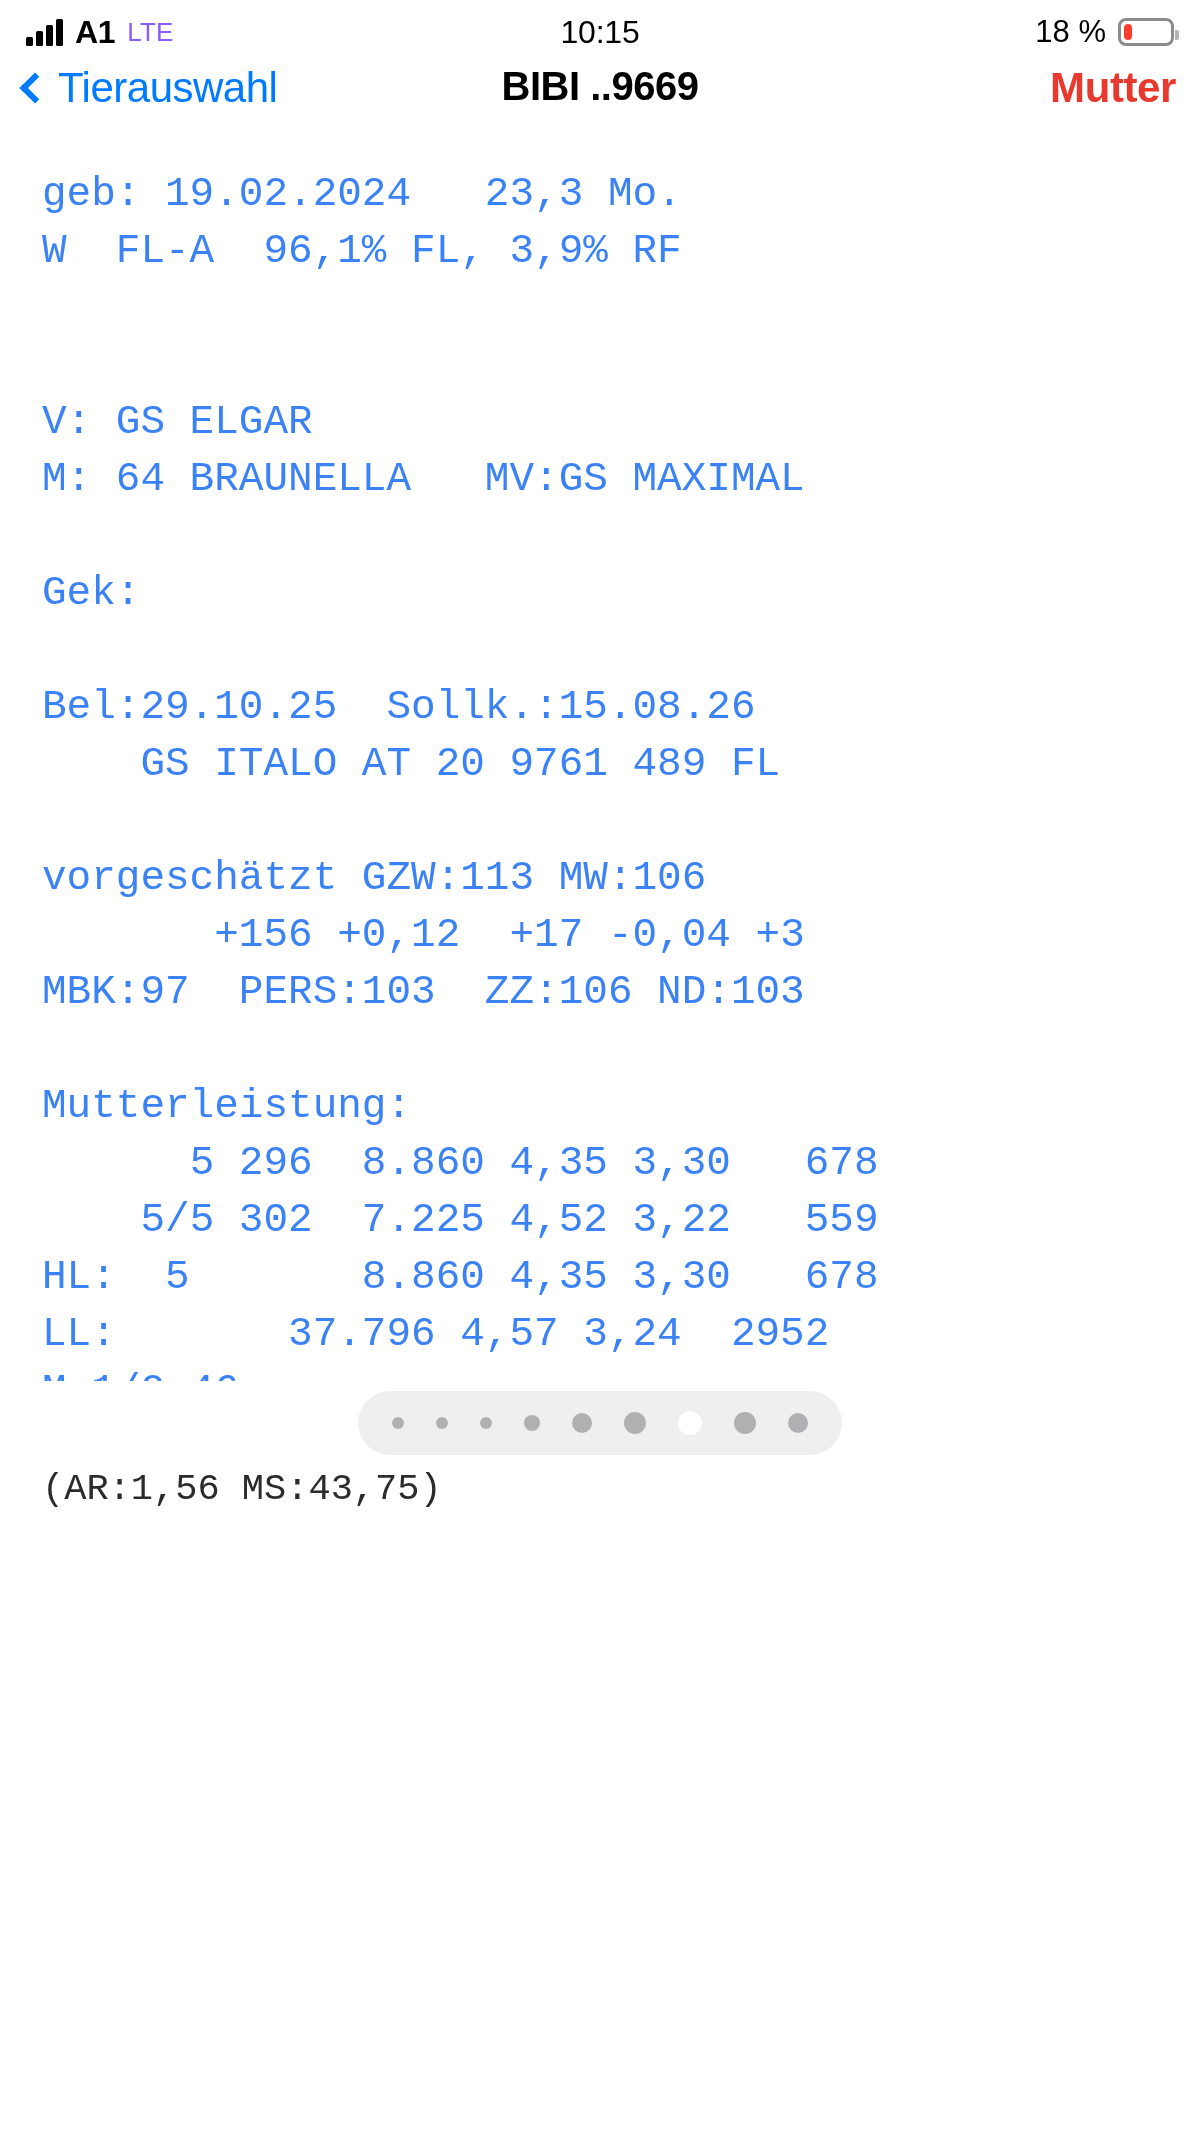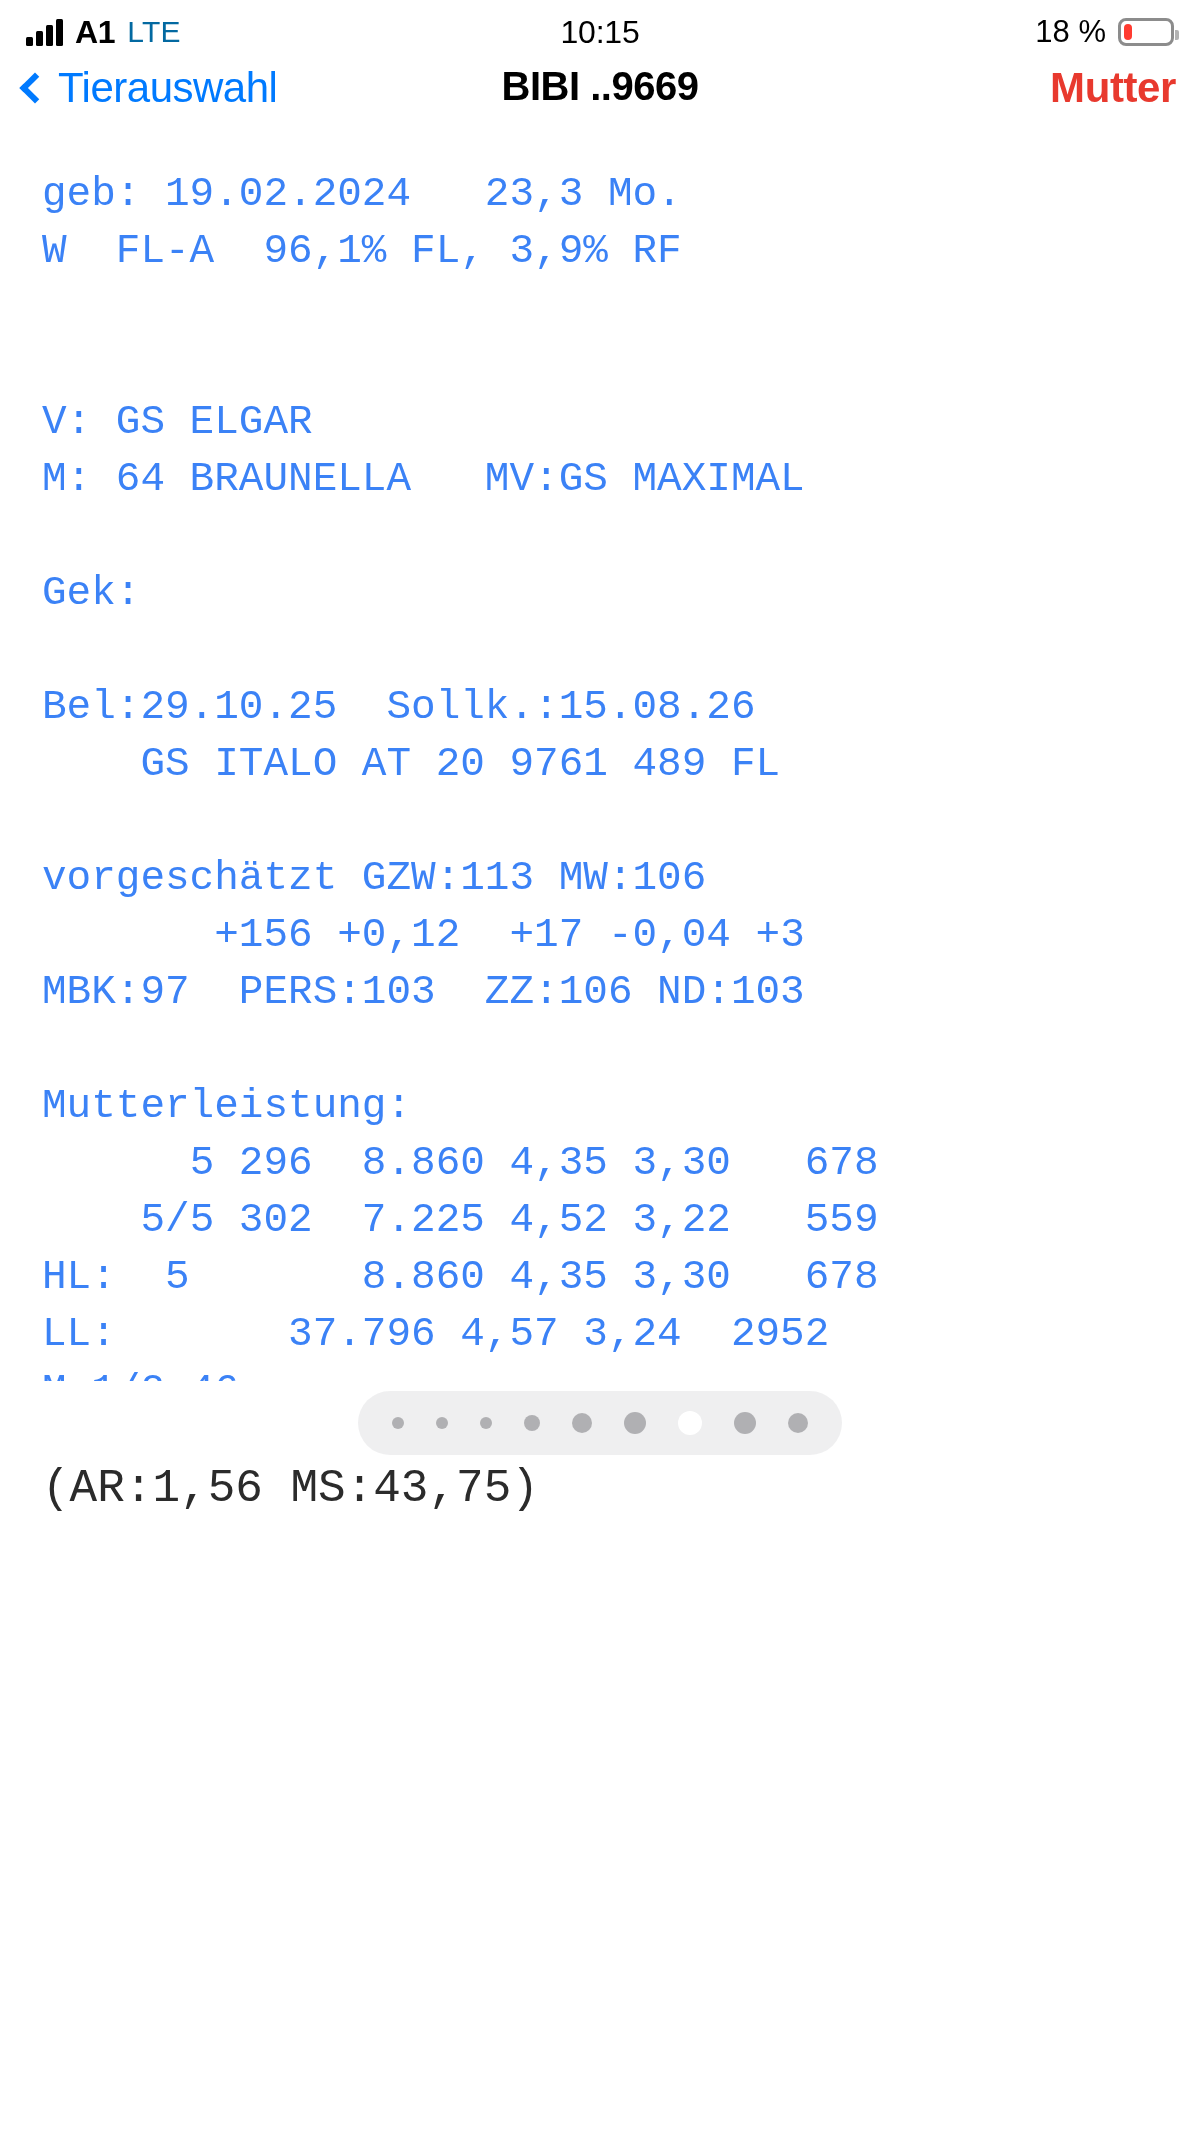--- a/index.html
+++ b/index.html
@@ -49,23 +49,23 @@
   .signal-bars i:nth-child(2) { height: 15px; }
   .signal-bars i:nth-child(3) { height: 21px; }
   .signal-bars i:nth-child(4) { height: 27px; }
   .carrier {
     font-size: 32px;
     font-weight: 600;
     color: #000;
     letter-spacing: -0.3px;
   }
   .network-type {
-    font-size: 30px;
+    font-size: 26px;
     font-weight: 400;
-    color: #0369a1;
+    color: #8b5cf6;
     letter-spacing: 0.2px;
   }
   .sb-center {
     position: absolute;
     left: 0; right: 0;
     text-align: center;
     font-size: 32px;
     font-weight: 400;
     color: #000;
     letter-spacing: -0.2px;
@@ -193,21 +193,21 @@
   }
   .page-dots .dot.d1 { width: 12px; height: 12px; }
   .page-dots .dot.d2 { width: 16px; height: 16px; }
   .page-dots .dot.d3 { width: 20px; height: 20px; }
   .page-dots .dot.d4 { width: 22px; height: 22px; }
   .page-dots .dot.active { background: #ffffff; width: 24px; height: 24px; }
 
   .footer-line {
     padding: 0 42px;
     font-family: "Liberation Mono", monospace;
-    font-size: 46px;
+    font-size: 37px;
     line-height: 57px;
     color: #2b2b2b;
   }
 
   
   .segmented-wrap {
     padding: 24px 48px 30px 48px;
   }
   .segmented {
     background: rgba(120,120,128,0.12);

